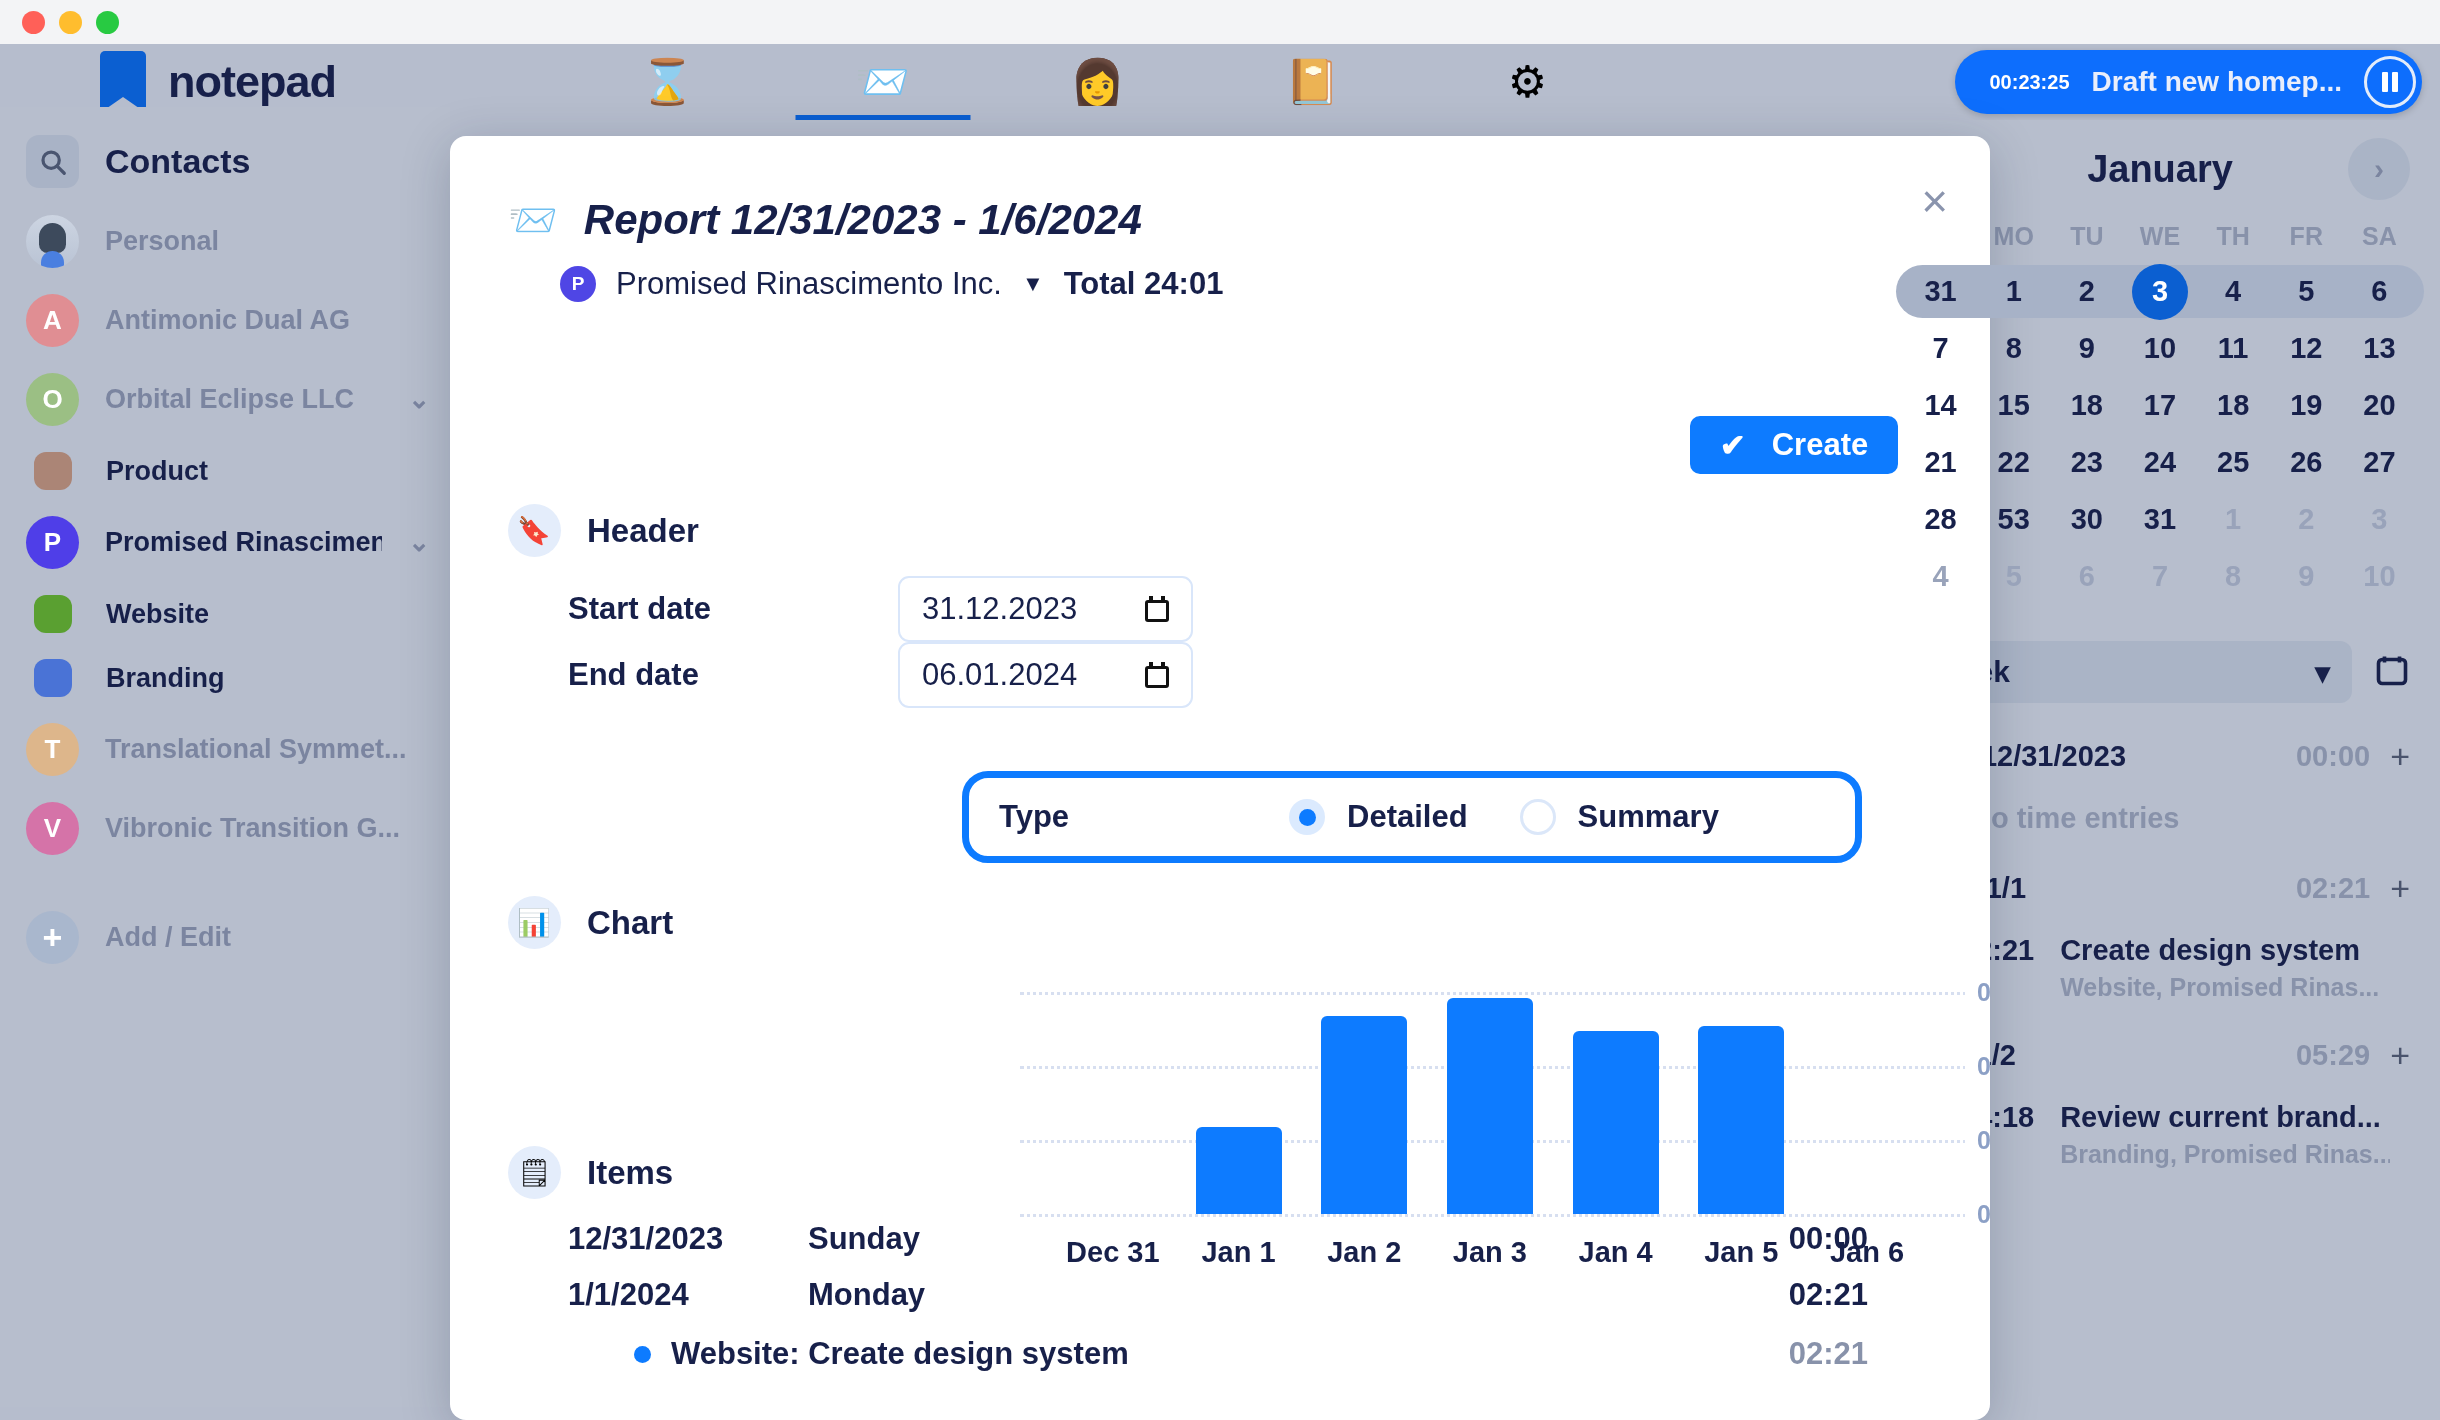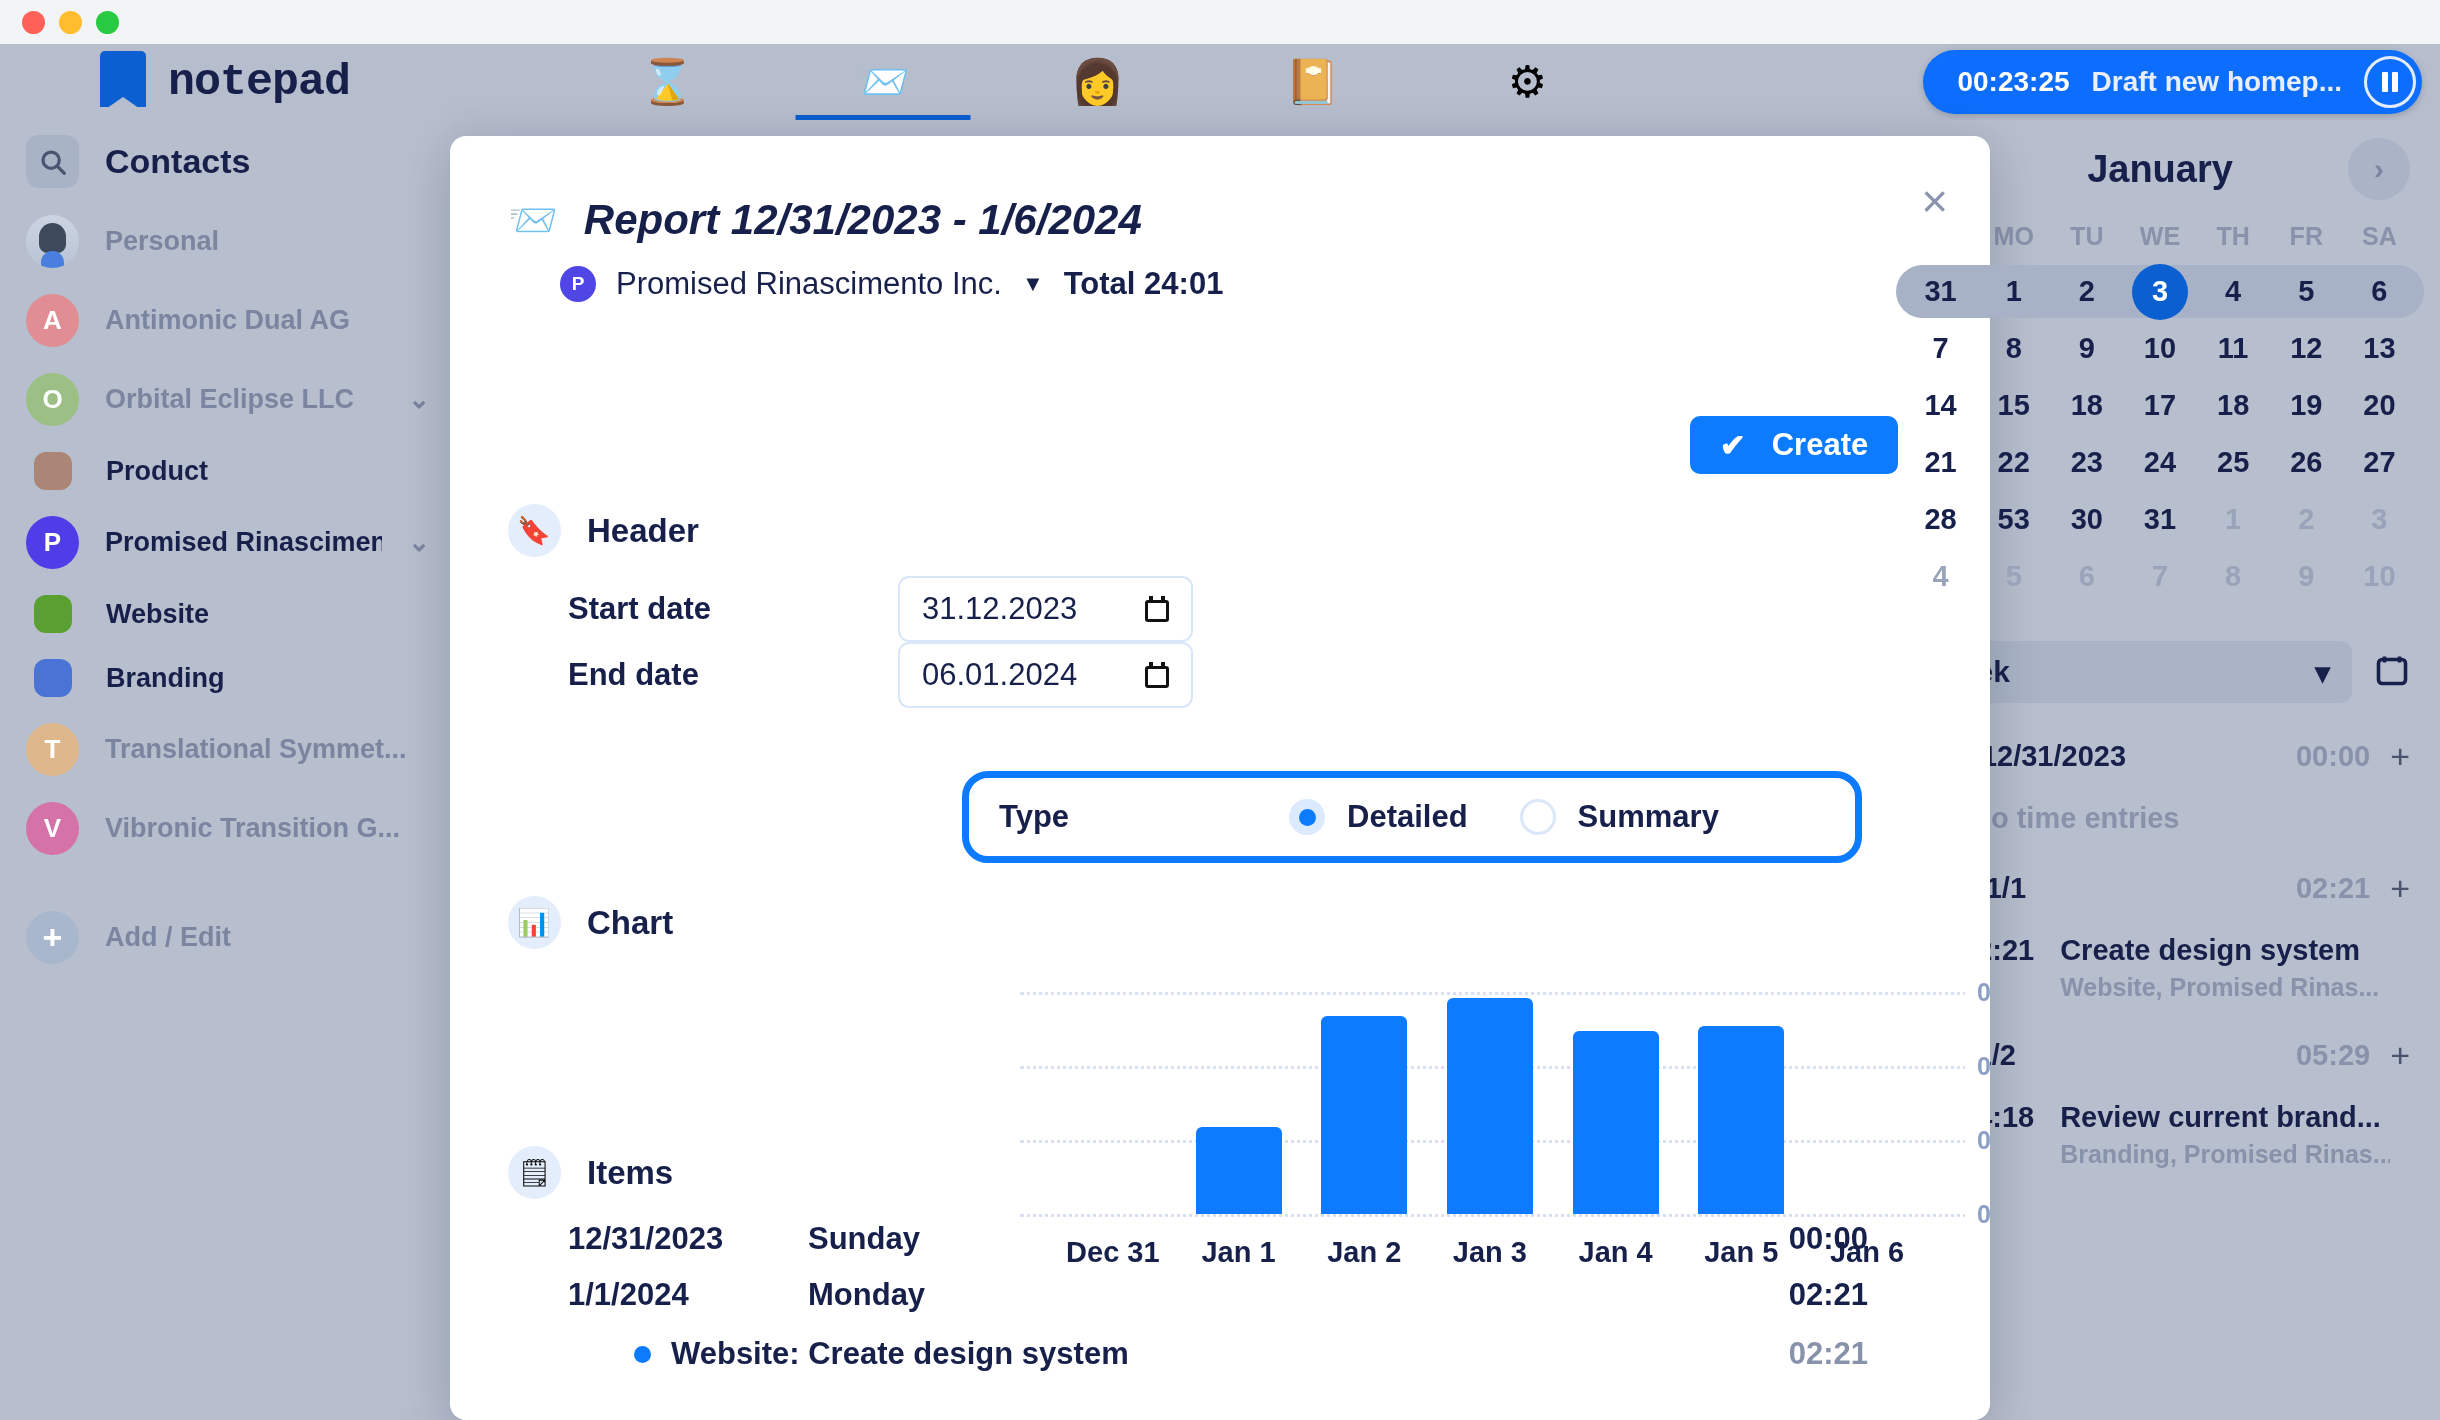--- a/index.html
+++ b/index.html
@@ -17,21 +17,21 @@
     padding-left:22px;
   }
   .dot { width:23px; height:23px; border-radius:50%; }
   .dot.red{background:#ff6058;} .dot.yellow{background:#ffbd2e;} .dot.green{background:#28ca42;}
 
   
   #appbar {
     position:absolute; left:0; top:44px; width:2440px; height:76px;
     background:#b6bdcd; display:flex; align-items:center;
   }
-  #brand { display:flex; align-items:center; gap:22px; padding-left:100px; width:560px;font-family:Liberation Mono, monospace;}
+  #brand { display:flex; align-items:center; gap:22px; padding-left:100px; width:560px;}
   #brand .mark {
     width:46px; height:62px; background:#0b5fd1;
     clip-path: polygon(0 0, 100% 0, 100% 100%, 50% 74%, 0 100%);
     border-radius:5px 5px 0 0;
   }
   #brand .word { font-size:45px; font-weight:bold; color:#17204a; letter-spacing:-1px;}
 
   #navicons { display:flex; align-items:center; gap:0; flex:1; }
   .navitem {
     width:215px; height:76px; display:flex; align-items:center; justify-content:center;
@@ -42,21 +42,21 @@
     bottom:0; width:175px; height:5px; background:#0b5fd1;
   }
   .emoji { font-family:"DejaVu Sans", sans-serif; }
 
   
   #timer {
     position:absolute; right:18px; top:50px; height:64px;
     background:#0d6efd; border-radius:34px; display:flex; align-items:center;
     padding:0 6px 0 34px; gap:22px; box-shadow:0 2px 7px rgba(0,0,0,.18);
   }
-  #timer .t { color:#fff; font-size:28px; font-weight:bold; }
+  #timer .t { color:#fff; font-size:20px; font-weight:bold; }
   #timer .ttl { color:#e9eefb; font-size:28px; font-weight:bold; }
   #timer .pause {
     width:52px; height:52px; border-radius:50%; border:3px solid #e3ecfa;
     display:flex; align-items:center; justify-content:center; gap:4px;
   }
   #timer .pause i { display:block; width:6px; height:20px; background:#fff; border-radius:1px;}
 
   
   #sidebar {
     position:absolute; left:0; top:107px; width:450px; height:1300px;

